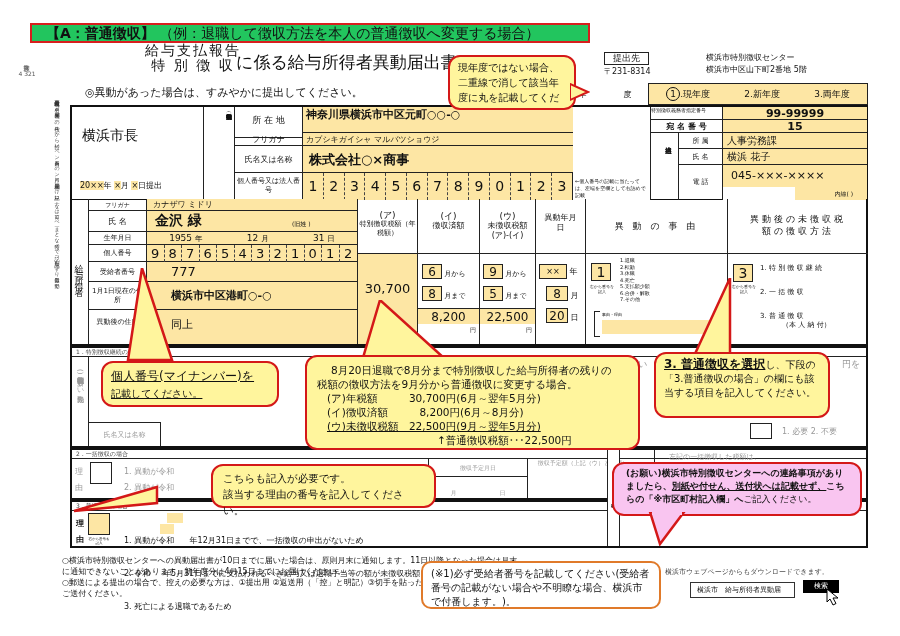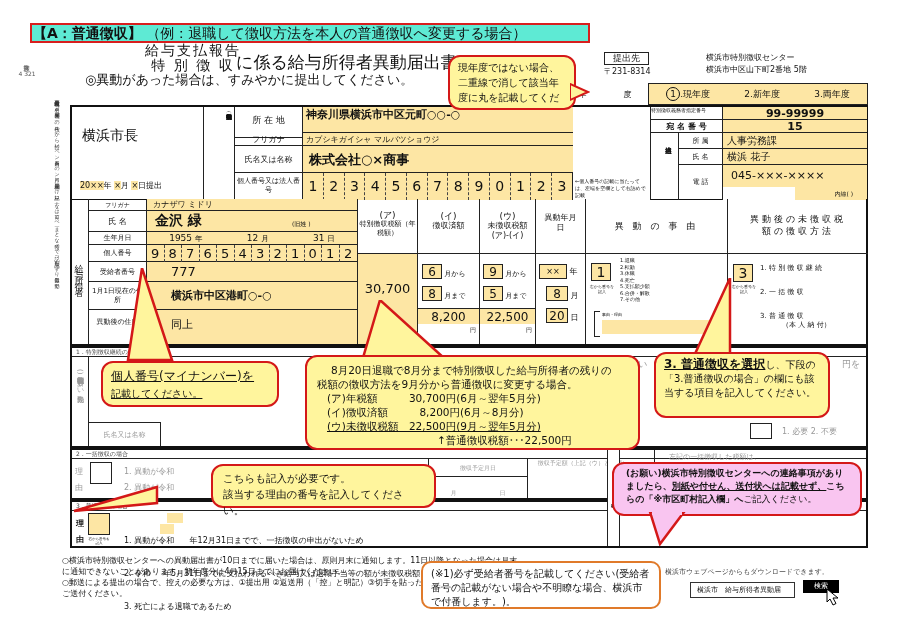--- a/index.html
+++ b/index.html
@@ -1,25 +1,25 @@
 <!DOCTYPE html>
 <html><head>
 <meta charset="utf-8">
 <style>
 *{box-sizing:border-box;margin:0;padding:0}
 body{width:900px;height:636px;background:#fff;font-family:"DejaVu Sans","Liberation Sans",sans-serif;color:#111;position:relative;overflow:hidden}
 .abs{position:absolute}
 .yel{background:#fde6a4}
-.banner{left:30px;top:23px;width:560px;height:20px;border:2px solid #d81e1e;background:#5eead4;font-size:14px;line-height:16px;padding-left:1px;white-space:nowrap;overflow:hidden}
+.banner{left:30px;top:23px;width:560px;height:20px;border:2px solid #d81e1e;background:#22c55e;font-size:14px;line-height:16px;padding-left:14px;white-space:nowrap;overflow:hidden}
 .banner .bold{font-weight:bold}
 .title1{left:145px;top:43px;font-size:14px;line-height:15px;letter-spacing:2px;text-align:center}
 .title2{left:236px;top:51px;font-size:17px}
 .side-note{left:18px;top:60px;font-size:6px;color:#555;width:18px;text-align:center;line-height:7px}
 .vert-notes{left:22px;top:97px;width:38px;height:480px;font-size:5px;line-height:6px;color:#333;overflow:hidden;writing-mode:vertical-rl}
-.notice{left:85px;top:71px;font-size:13px}
+.notice{left:85px;top:85px;font-size:11px}
 .teishutsu{left:604px;top:52px;border:1px solid #222;font-size:9px;padding:0 8px;line-height:11px}
 .teishutsu-zip{left:604px;top:66px;font-size:8px}
 .center-name{left:706px;top:52px;font-size:8px;line-height:12px}
 .nendo-label{left:560px;top:83px;width:90px;height:22px;font-size:8px;display:flex;justify-content:space-around;align-items:center}
 .nendo-row{left:648px;top:83px;width:220px;height:22px;border:1px solid #222;display:flex;justify-content:space-around;align-items:center;font-size:9px}
 .circle{display:inline-block;border:1px solid #111;border-radius:50%;width:14px;height:14px;text-align:center;line-height:12px}
 .bubble{position:absolute;border:2.5px solid #d41818;border-radius:12px;background:#fff59d;font-size:11px;line-height:15px;padding:4px 8px;z-index:10}
 .pink{background:#f9c5f0}
 .orange-box{border:2px solid #e07a2a;border-radius:10px;background:#fff;font-size:10px;line-height:14px;padding:4px 8px}
 .u{text-decoration:underline}

